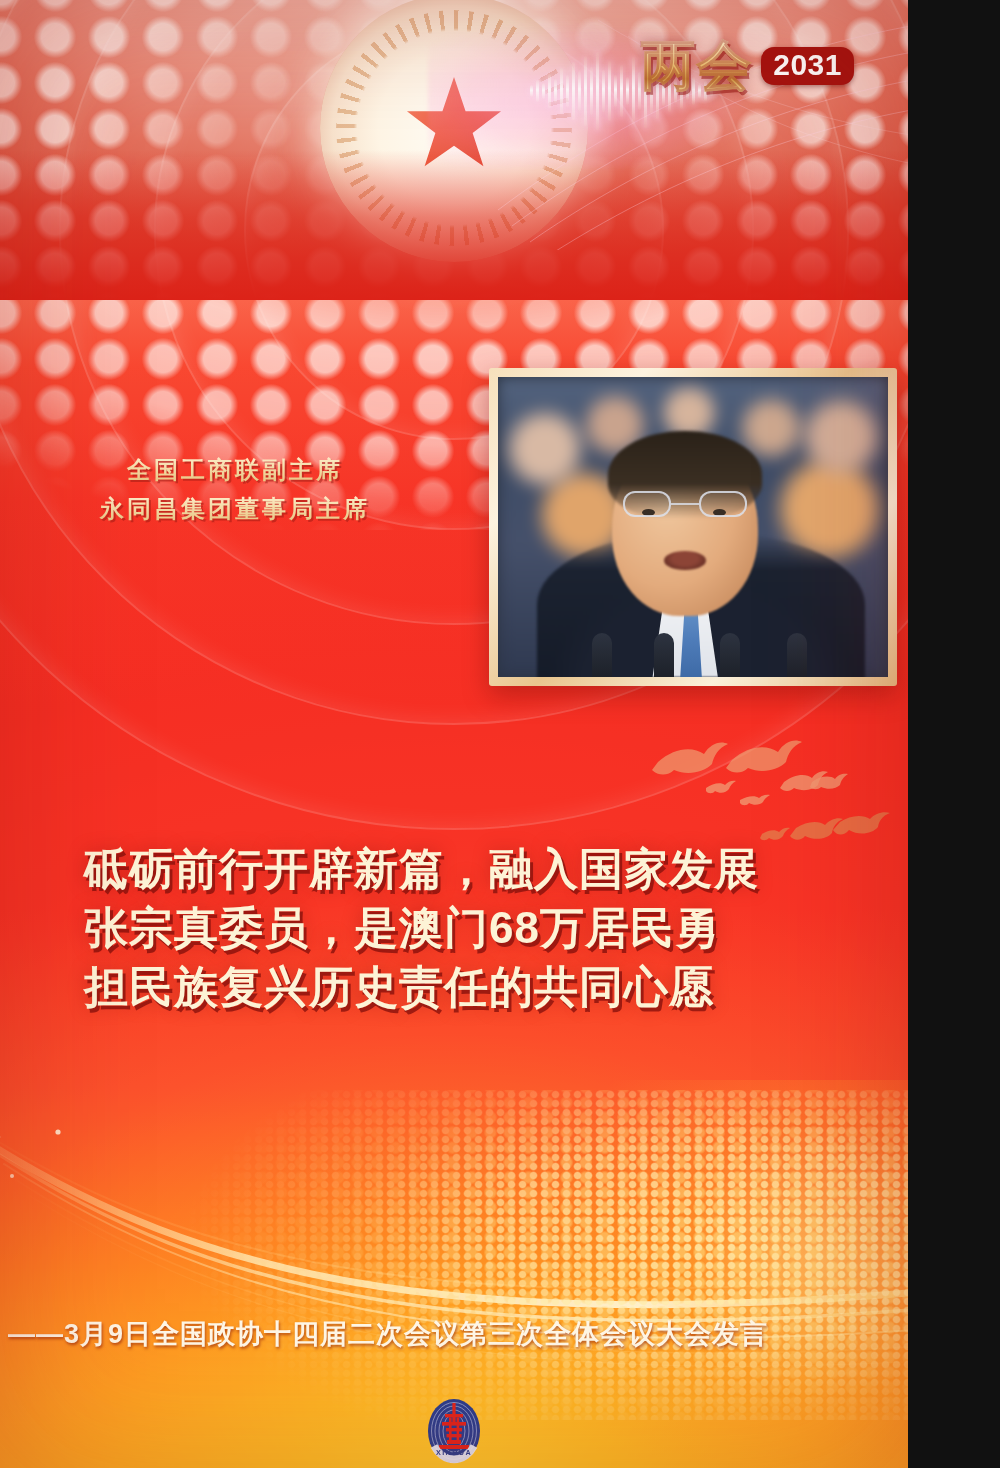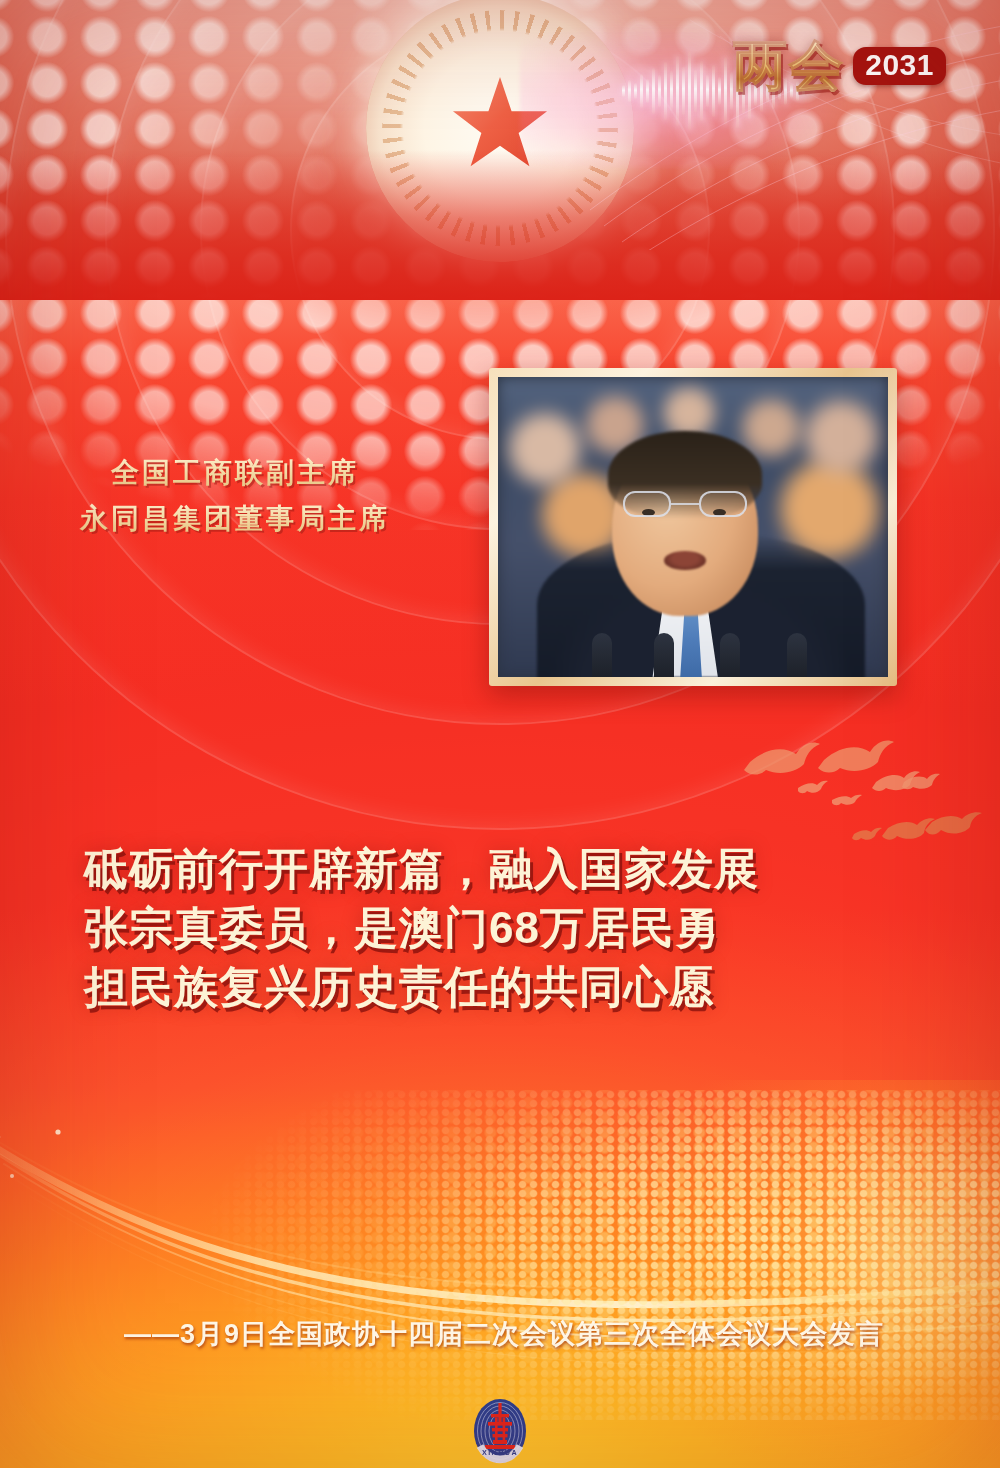--- a/index.html
+++ b/index.html
@@ -1,19 +1,19 @@
 <!DOCTYPE html>
 <html><head>
 <meta charset="utf-8">
 <style>
   html,body{margin:0;padding:0;background:#111;}
   *{box-sizing:border-box;}
   .poster{
     position:relative;
-    width:1000px;height:1468px;
+    width:908px;height:1468px;
     overflow:hidden;
     font-family:"Liberation Sans","DejaVu Sans",sans-serif;
     background:#e02218;
   }
 
   
   .bg-base{
     position:absolute;inset:0;
     background:
       radial-gradient(120% 60% at 50% 104%, #ffa21e 0%, #ff7a12 16%, #f4500f 34%, #e62a14 56%, #cf1a13 78%, #c01410 100%),
@@ -161,21 +161,21 @@
   
   .name-block{position:absolute;left:0;top:438px;width:470px;text-align:center;}
   .name{
     font-size:66px;font-weight:700;letter-spacing:8px;line-height:1.12;
     font-family:"Liberation Sans","DejaVu Sans",sans-serif;
     background:linear-gradient(180deg,#fff4da 0%,#f8e3b4 26%,#ecc883 50%,#d9a957 72%,#f4e0ad 100%);
     -webkit-background-clip:text;background-clip:text;color:transparent;
     filter:drop-shadow(3px 4px 0 rgba(140,20,14,.55)) drop-shadow(0 1px 1px rgba(110,14,10,.5));
   }
   .role{
-    margin-top:14px;font-size:28px;font-weight:700;letter-spacing:3px;line-height:1.52;
+    margin-top:14px;font-size:24px;font-weight:700;letter-spacing:3px;line-height:1.52;
     font-family:"Liberation Sans","DejaVu Sans",sans-serif;
     background:linear-gradient(180deg,#fff3d6 0%,#f4dba7 45%,#e2bc74 100%);
     -webkit-background-clip:text;background-clip:text;color:transparent;
     filter:drop-shadow(2px 2px 0 rgba(145,22,16,.45));
   }
 
   
   .doves{position:absolute;right:14px;top:726px;width:250px;height:150px;opacity:.85;}
 
   
@@ -201,21 +201,21 @@
             mask-image:radial-gradient(ellipse 58% 72% at 78% 46%, #000 0%, rgba(0,0,0,.75) 42%, rgba(0,0,0,.25) 72%, rgba(0,0,0,0) 100%);
     opacity:.9;
   }
   .glow-right{
     position:absolute;right:-120px;top:1080px;width:520px;height:400px;
     background:radial-gradient(circle at 60% 45%, rgba(255,214,120,.60) 0%, rgba(255,160,40,.32) 36%, rgba(255,140,20,0) 72%);
   }
 
   
   .caption{
-    position:absolute;left:8px;right:0;top:1316px;text-align:center;
+    position:absolute;left:8px;right:0;top:1316px;text-align:left;
     font-family:"Liberation Sans","DejaVu Sans",sans-serif;
     font-size:27px;font-weight:700;letter-spacing:1px;color:#fff7e6;
     text-shadow:1px 2px 3px rgba(140,25,12,.6);
   }
   .xinhua{position:absolute;left:50%;top:1398px;transform:translateX(-50%);width:58px;height:66px;}
   .vignette{position:absolute;inset:0;pointer-events:none;
     box-shadow:inset 0 0 150px rgba(140,20,12,.30);}
 </style>
 </head>
 <body>

